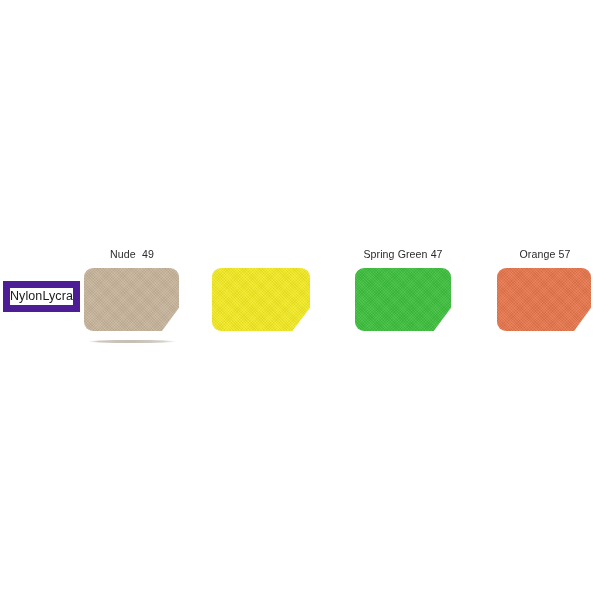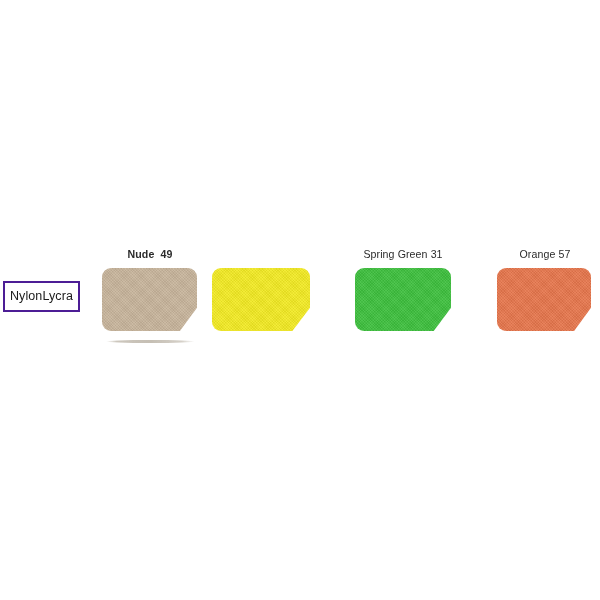--- a/index.html
+++ b/index.html
@@ -27,21 +27,21 @@
 
   
   .material-tag {
     position: absolute;
     left: 3px;
     top: 281px;
     width: 77px;
     height: 31px;
     box-sizing: border-box;
     background: #ffffff;
-    border: 2px solid #4c1d95;
+    border: 7px solid #4c1d95;
     display: flex;
     align-items: center;
     justify-content: center;
     z-index: 6;
   }
   .material-tag .material-tag-text {
     font-size: 12.5px;
     color: #1a1a1a;
     letter-spacing: 0.1px;
     white-space: nowrap;
@@ -119,30 +119,30 @@
 </head>
 <body>
 
 <div id="swatch-board">
 
   <div class="material-tag">
     <span class="material-tag-text">NylonLycra</span>
   </div>
 
   <div id="swatch-row">
-      <div class="swatch-cell" style="left: 80px; font-weight: bold;">
+      <div class="swatch-cell" style="left: 62px;">
         <div class="swatch-label">Nude  49</div>
         <div class="swatch-chip" style="left: 22px; width: 95px; background: rgb(199, 180, 155);"></div>
         <div class="chip-shadow-line" style="left: 26px; top: 92px; width: 89px;"></div>
       </div>
       <div class="swatch-cell" style="left: 190px;">
         <div class="swatch-chip" style="left: 22px; width: 98px; background: rgb(242, 234, 35);"></div>
       </div>
       <div class="swatch-cell" style="left: 333px;">
-        <div class="swatch-label">Spring Green 31</div>
+        <div class="swatch-label">Spring Green 47</div>
         <div class="swatch-chip" style="left: 22px; width: 96px; background: rgb(61, 191, 61);"></div>
       </div>
       <div class="swatch-cell" style="left: 475px;">
         <div class="swatch-label">Orange 57</div>
         <div class="swatch-chip" style="left: 22px; width: 94px; background: rgb(230, 118, 76);"></div>
       </div>
     </div>
 
 </div>
 

